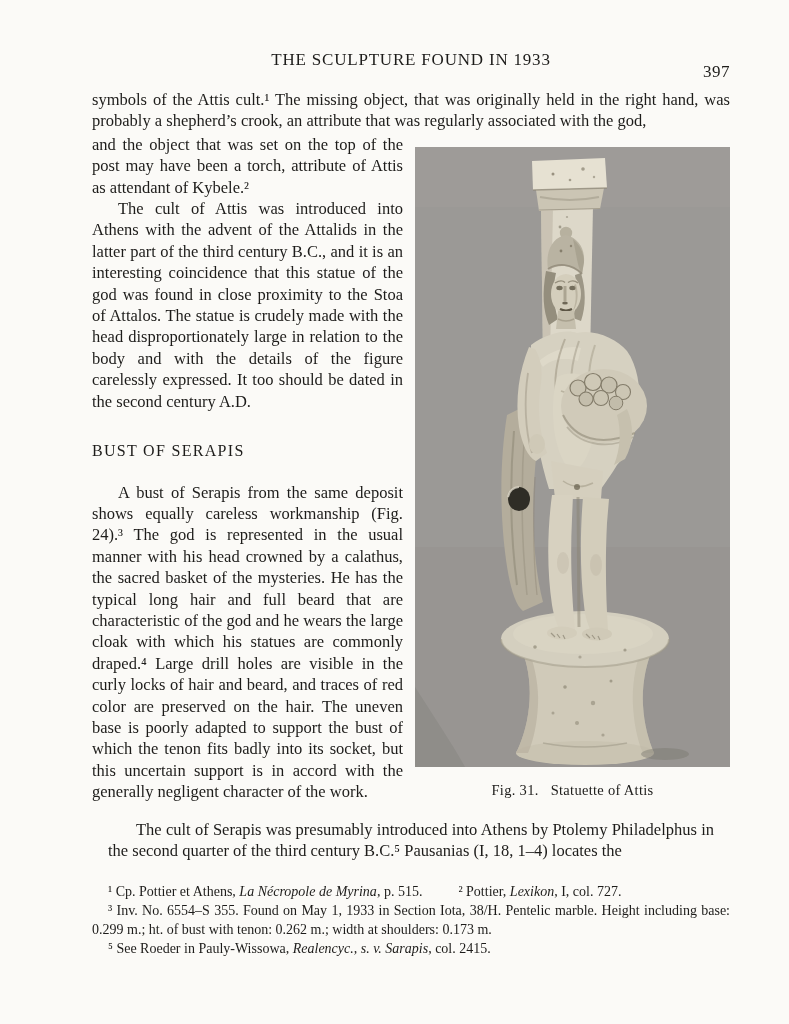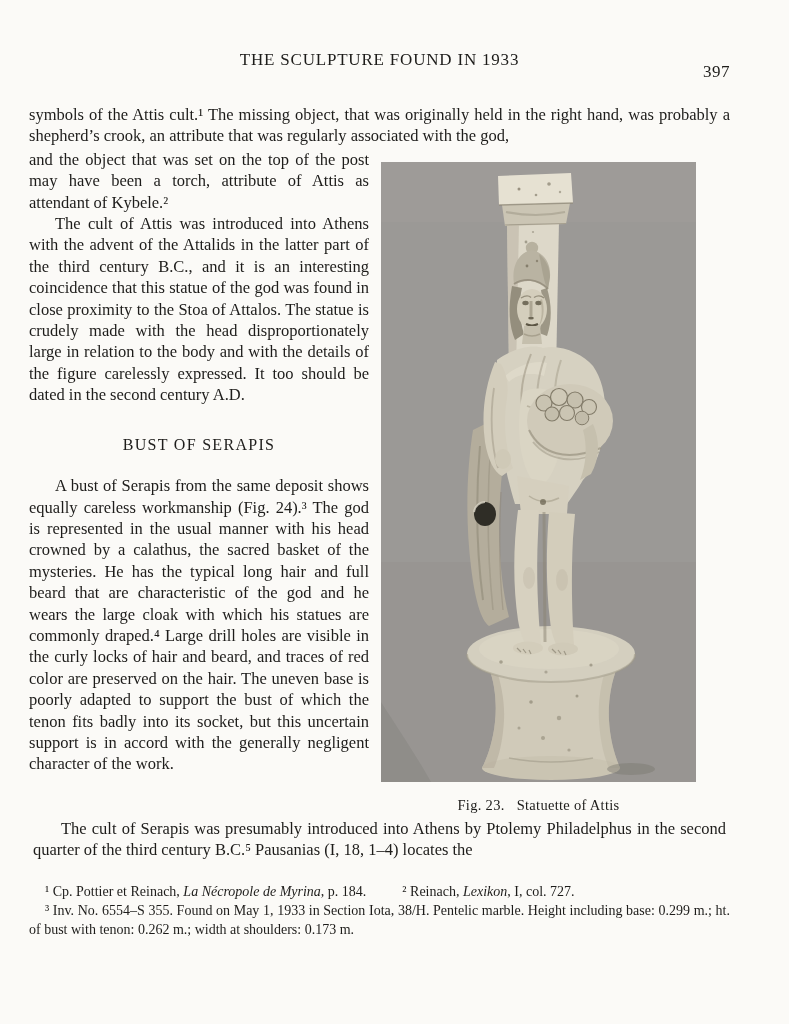--- a/index.html
+++ b/index.html
@@ -6,50 +6,49 @@
   body {
     width: 789px; height: 1024px;
     background: #fbfaf7;
     color: #1d1c1a;
     font-family: "Liberation Serif", "DejaVu Serif", serif;
     overflow: hidden;
   }
   .page {
     box-sizing: border-box;
     width: 789px; height: 820px;
-    padding: 50px 59px 0 29px;
+    padding: 50px 59px 0 92px;
     position: relative;
   }
   .running-head {
     position: relative;
     text-align: center;
     font-size: 17px;
     letter-spacing: 0.8px;
     height: 24px;
   }
   .page-number {
     position: absolute; right: 0; top: 12px;
     letter-spacing: 0.5px;
   }
   .body-text {
     font-size: 16.5px;
     line-height: 21.4px;
     text-align: justify;
   }
-  .intro { margin-top: 30px; }
+  .intro { margin-top: 15px; }
   .columns {
     margin-top: 2px;
     display: flex;
     align-items: flex-start;
   }
   .left-col { width: 340px; }
   .left-col p { margin: 0; }
   .para-indent { text-indent: 26px; }
   .section-heading {
-    text-align: center;
     font-size: 16px;
     letter-spacing: 1.3px;
     margin: 28px 0 20px 0;
     font-weight: normal;
   }
   .right-col {
     width: 315px;
     margin-left: 12px;
   }
   .photo {
@@ -60,21 +59,21 @@
   }
   .photo svg { display: block; }
   .caption {
     margin-top: 15px;
     text-align: center;
     font-size: 14.5px;
     letter-spacing: 0.3px;
   }
   .caption .cap-label { margin-right: 12px; }
   .closing { margin-top: 2px; }
-  .closing p { margin: 4px; text-indent: 28px; }
+  .closing p { margin: 16px; text-indent: 28px; }
   .footnotes {
     margin-top: 21px;
     font-size: 14px;
     line-height: 19px;
     text-align: justify;
   }
   .footnotes p { margin: 0; text-indent: 16px; }
   .fn-gap { display: inline-block; width: 36px; }
   .it { font-style: italic; margin-top: 16px; }
 </style>
@@ -235,28 +234,29 @@
             <ellipse cx="147" cy="486" rx="15" ry="6.5" fill="#d3cdbb"></ellipse>
             <ellipse cx="182" cy="487" rx="15" ry="6.5" fill="#d0cab8"></ellipse>
             <path d="M136,486 L140,490 M142,487 L145,491 M148,488 L150,492" stroke="#8b8473" stroke-width="1.2" opacity="0.7"></path>
             <path d="M171,487 L175,491 M177,488 L180,492 M183,489 L185,493" stroke="#8b8473" stroke-width="1.2" opacity="0.7"></path>
           </g>
 
           <ellipse cx="250" cy="607" rx="24" ry="6" fill="#7b786f" opacity="0.45"></ellipse>
         </svg>
       </div>
       <div class="caption">
-        <span class="cap-label">Fig. 23.</span><span>Statuette of Attis</span>
+        <span class="cap-label">Fig. 31.</span><span>Statuette of Attis</span>
       </div>
     </div>
 
   </div>
 
   <div class="body-text closing">
     <p>The cult of Serapis was presumably introduced into Athens by Ptolemy Philadelphus in the second quarter of the third century B.C.⁵ Pausanias (I, 18, 1–4) locates the</p>
   </div>
 
   <div class="footnotes">
-    <p><span>¹ Cp. Pottier et Reinach, </span><span class="it">La Nécropole de Myrina</span><span>, p. 184.</span><span class="fn-gap"></span><span>² Reinach, </span><span class="it">Lexikon</span><span>, I, col. 727.</span></p>
+    <p><span>¹ Cp. Pottier et Athens, </span><span class="it">La Nécropole de Myrina</span><span>, p. 515.</span><span class="fn-gap"></span><span>² Pottier, </span><span class="it">Lexikon</span><span>, I, col. 727.</span></p>
     <p>³ Inv. No. 6554–S 355. Found on May 1, 1933 in Section Iota, 38/H. Pentelic marble. Height including base: 0.299 m.; ht. of bust with tenon: 0.262 m.; width at shoulders: 0.173 m.</p>
+    <p><span>⁵ See Roeder in Pauly-Wissowa, </span><span class="it">Realencyc., s. v. Sarapis</span><span>, col. 2415.</span></p>
   </div>
 
 </div>
 
 </body></html>

